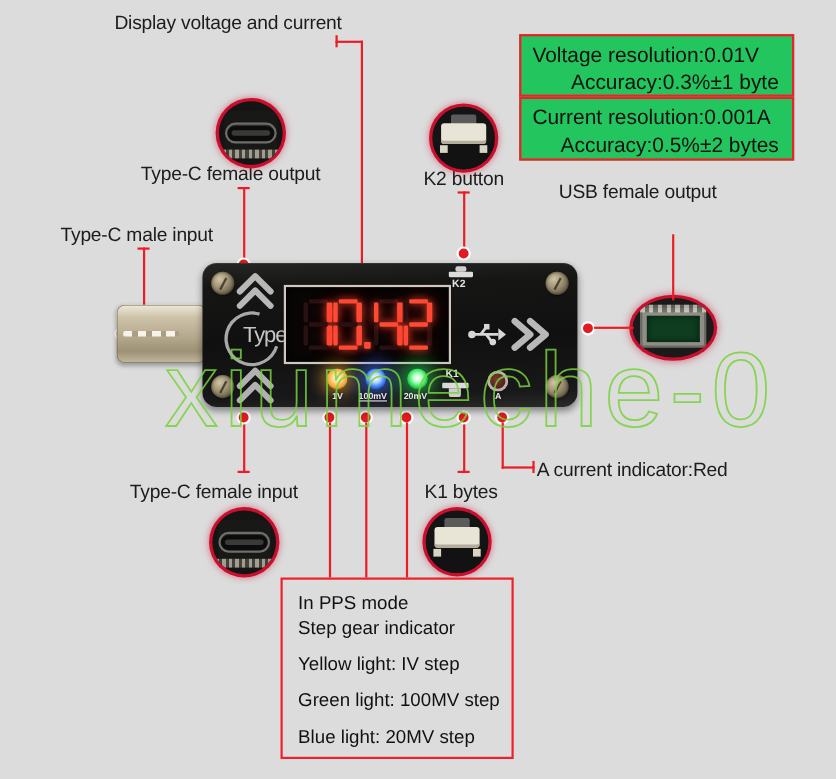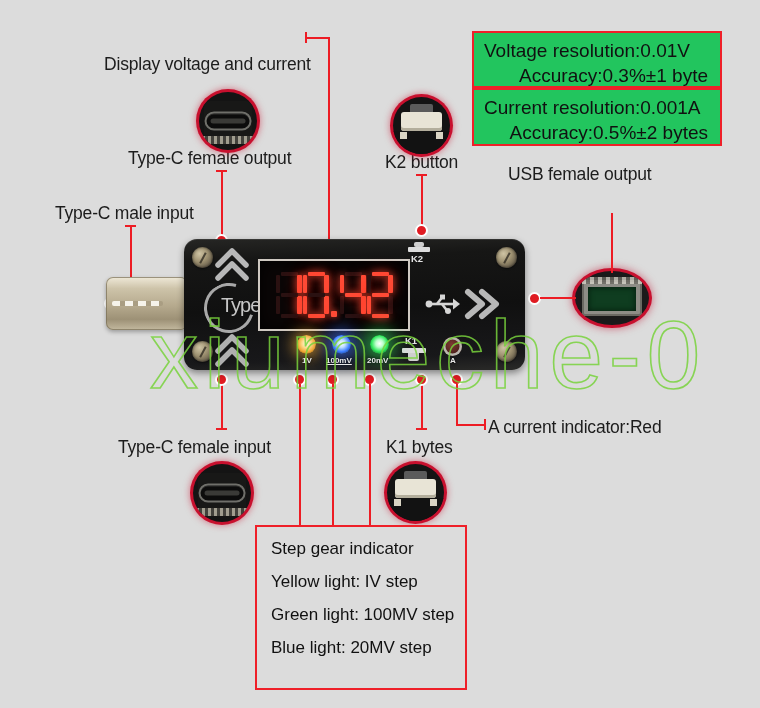--- a/index.html
+++ b/index.html
@@ -124,21 +124,21 @@
   #wm{position:absolute;left:150px;top:300px;width:530px;height:110px;
       font-size:96px;letter-spacing:6px;color:transparent;
       -webkit-text-stroke:1.6px rgba(120,210,60,.85);
       font-family:"Liberation Sans", sans-serif;white-space:nowrap;pointer-events:none;}
 </style>
 </head>
 <body>
 
 <div id="stage">
 
-  <div class="lbl" style="left:104px;top:10px;margin-top:44px;">Display voltage and current</div>
+  <div class="lbl" style="left:104px;top:10px;">Display voltage and current</div>
   <div class="lbl" style="left:128px;top:148px;">Type-C female output</div>
   <div class="lbl" style="left:385px;top:152px;">K2 button</div>
   <div class="lbl" style="left:55px;top:203px;">Type-C male input</div>
   <div class="lbl" style="left:508px;top:164px;">USB female output</div>
   <div class="lbl" style="left:118px;top:437px;">Type-C female input</div>
   <div class="lbl" style="left:386px;top:437px;">K1 bytes</div>
   <div class="lbl" style="left:488px;top:417px;">A current indicator:Red</div>
 
   <div class="specbox" style="left:472px;top:31px;width:250px;height:57px;padding:5px 12px 0 10px;">
     <div class="specline">Voltage resolution:0.01V</div>
@@ -178,20 +178,21 @@
 
   <div class="circ" style="left:387px;top:464px;width:57px;height:57px;">
     <div class="sw-dark"></div>
     <div class="sw-top"></div>
     <div class="sw-body"></div>
     <div class="sw-leg" style="left:13%;"></div>
     <div class="sw-leg" style="right:13%;"></div>
   </div>
 
   <div class="notebox" style="left:255px;top:525px;width:212px;height:165px;">
+    <div class="noteline">In PPS mode</div>
     <div class="noteline">Step gear indicator</div>
     <div class="noteline gap">Yellow light: IV step</div>
     <div class="noteline gap">Green light: 100MV step</div>
     <div class="noteline gap">Blue light: 20MV step</div>
   </div>
 
   <div class="ln lnh" style="left:305px;top:37px;width:25px;"></div>
   <div class="capv" style="left:305px;top:32px;"></div>
   <div class="ln lnv" style="left:328px;top:37px;height:222px;"></div>
   <div class="dot" style="left:322px;top:255px;"></div>

